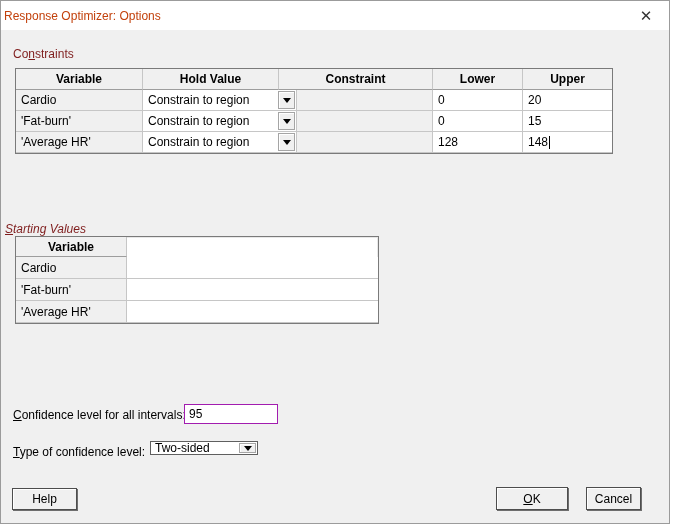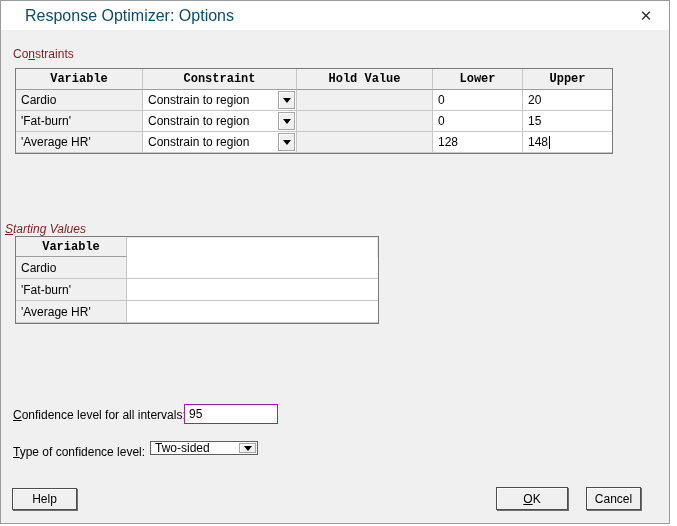--- a/index.html
+++ b/index.html
@@ -6,21 +6,21 @@
   html,body { width:677px; height:526px; background:#ffffff; font-family:"Liberation Sans", sans-serif; }
   .dialog {
     position:absolute; left:0; top:0; width:670px; height:524px;
     background:#f0f0f0; border:1px solid #9b9b9b; overflow:hidden;
     font-size:12px; color:#000;
   }
   .titlebar {
     position:absolute; left:0; top:0; width:100%; height:29px;
     background:#ffffff; display:flex; align-items:center;
   }
-  .title-text { margin-left:24px; font-size:16px; color:#0c4a6e; }
+  .title-text { margin-left:3px; font-size:12px; color:#c2410c; }
   .close-btn {
     position:absolute; right:6px; top:0; width:34px; height:29px;
     display:flex; align-items:center; justify-content:center;
     font-size:15px; color:#333; cursor:default;
   }
   .grouplabel { position:absolute; font-size:12px; color:#7f1d1d; }
   .u { text-decoration:underline; }
 
   .tbl {
     position:absolute; background:#ffffff;
@@ -29,21 +29,20 @@
   }
   .trow { display:flex; }
   .cell {
     border-right:1px solid #c6c6c6; border-bottom:1px solid #c6c6c6;
     padding:0 5px; display:flex; align-items:center; overflow:hidden;
     background:#ffffff; height:21px; font-size:12px;
   }
   .cell.hdr {
     background:#f0f0f0; font-weight:bold; justify-content:center;
     border-bottom:1px solid #9d9d9d;
-    font-family:Liberation Mono, monospace;
   }
   .cell.ro { background:#f0f0f0; }
   .cell.last { border-right:none; }
 
   
   .c1 { width:127px; } .c2 { width:154px; } .c3 { width:136px; }
   .c4 { width:90px; }  .c5 { flex:1; }
 
   
   .s1 { width:111px; } .s2 { flex:1; }
@@ -103,22 +102,22 @@
     <span class="close-btn">✕</span>
   </div>
 
   <div class="grouplabel" style="left:12px; top:46px;">
     <span>Co</span><span class="u">n</span><span>straints</span>
   </div>
 
   <div class="tbl" style="left:14px; top:67px; width:598px;">
     <div class="trow">
       <div class="cell hdr c1">Variable</div>
+      <div class="cell hdr c3">Hold Value</div>
       <div class="cell hdr c2">Constraint</div>
-      <div class="cell hdr c3">Hold Value</div>
       <div class="cell hdr c4">Lower</div>
       <div class="cell hdr c5 last">Upper</div>
     </div>
 
     <div class="trow">
       <div class="cell ro c1">Cardio</div>
       <div class="cell c2" style="padding:0;">
         <div class="combo">
           <span style="padding-left:5px;">Constrain to region</span>
           <span class="arrow-btn">

